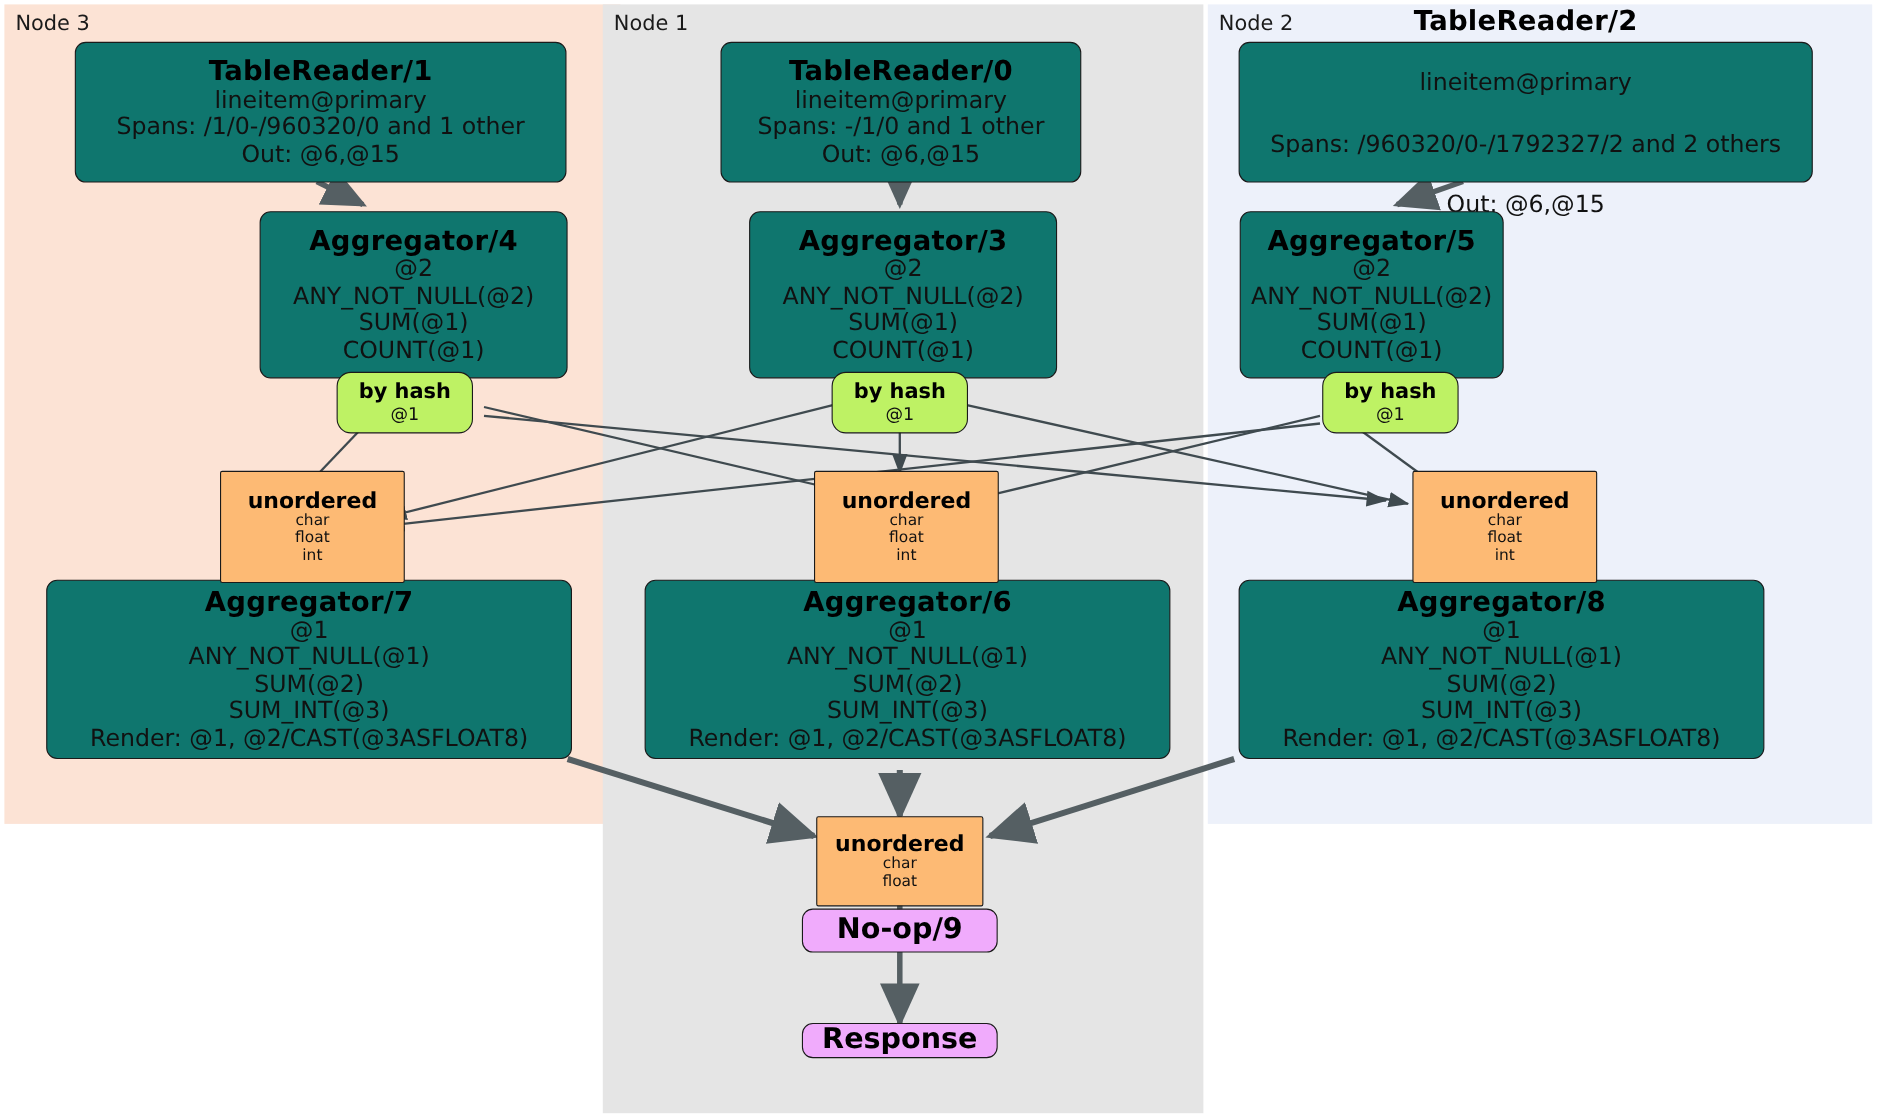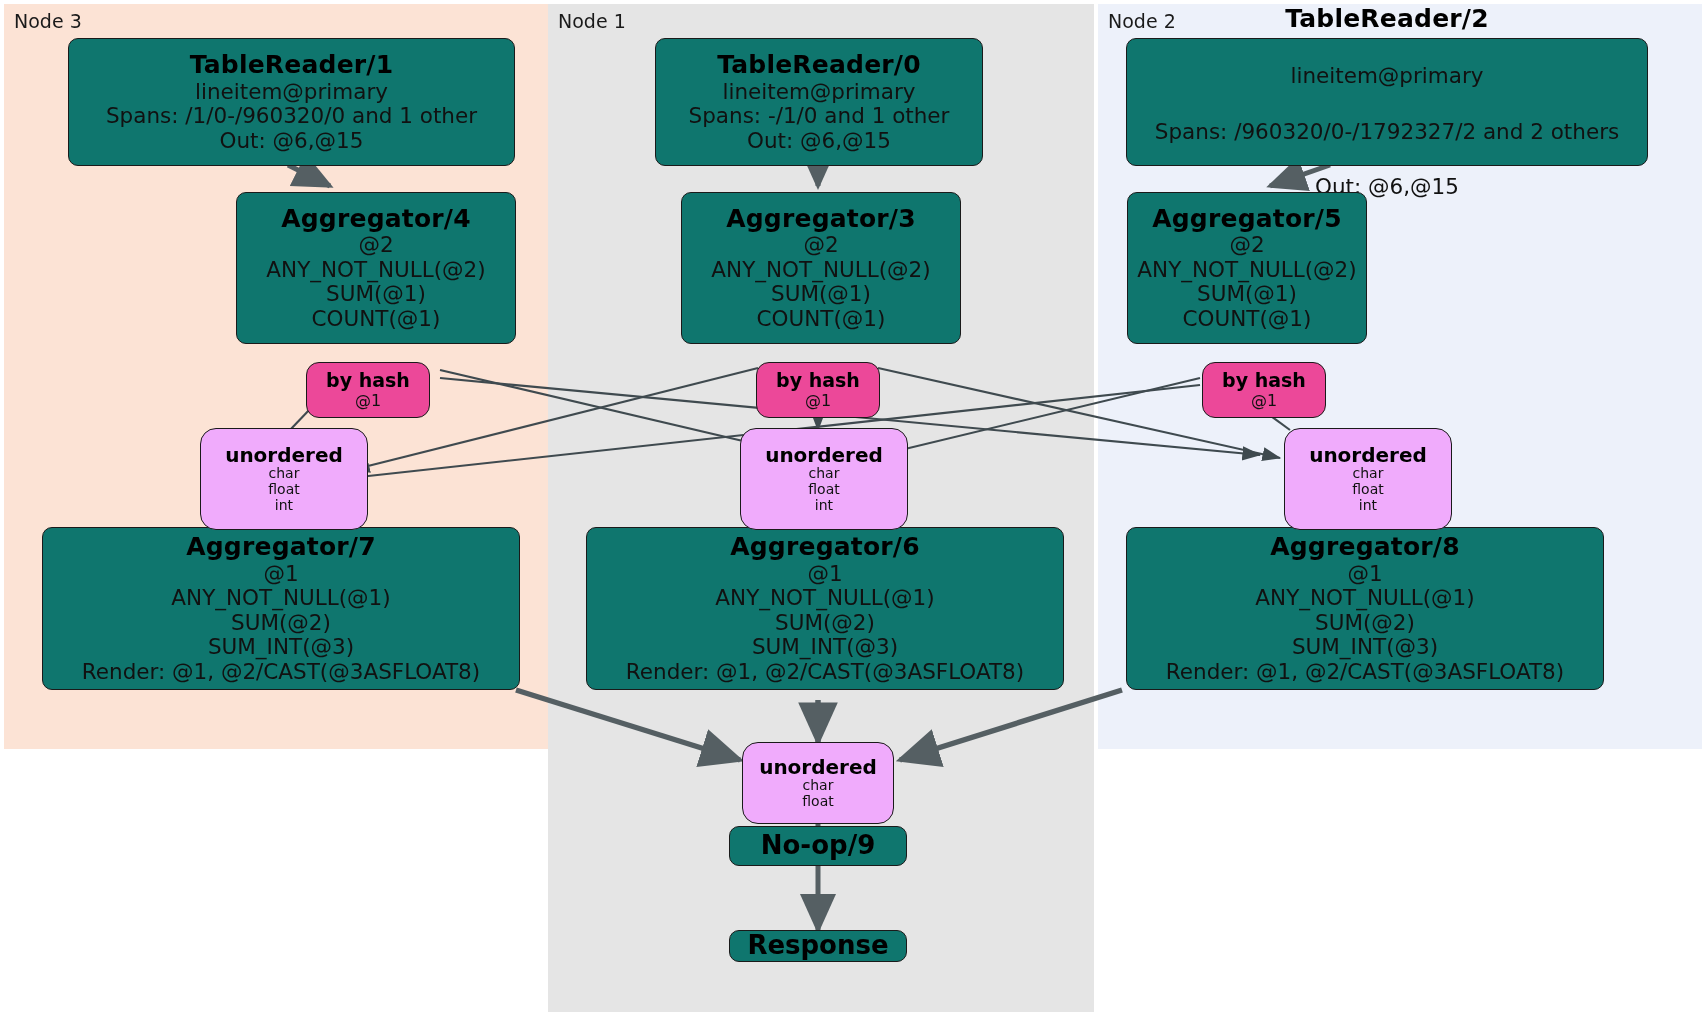--- a/index.html
+++ b/index.html
@@ -30,32 +30,32 @@
     border:1.6px solid #1a1a1a;border-radius:10px;
     text-align:center;
     display:flex;flex-direction:column;justify-content:center;
     line-height:1.14;
   }
   .proc{background:#0f766e;text-align:center;}
   .proc .title{font-weight:bold;font-size:25px;color:#000;letter-spacing:.2px;}
   .proc .ln{font-size:21.5px;color:#111;}
 
   .router{
-    background:#f0abfc;border:1.6px solid #1a1a1a;border-radius:16px;
+    background:#fdba74;border:1.6px solid #1a1a1a;border-radius:2px;
   }
   .router .title{font-weight:bold;font-size:20px;color:#000;}
   .router .ln{font-size:14px;color:#111;}
 
   .hash{
-    background:#ec4899;border:1.6px solid #1a1a1a;border-radius:13px;margin-top:24px;
+    background:#bef264;border:1.6px solid #1a1a1a;border-radius:13px;
   }
   .hash .title{font-weight:bold;font-size:19px;color:#000;}
   .hash .ln{font-size:16px;color:#111;}
 
-  .simple{background:#0f766e;}
+  .simple{background:#f0abfc;}
   .simple .title{font-weight:bold;font-size:26px;color:#000;}
 
   
   .lvl-proc{z-index:4;}
   .lvl-hash{z-index:6;}
   .lvl-router{z-index:5;}
 </style>
 </head>
 <body>
 

